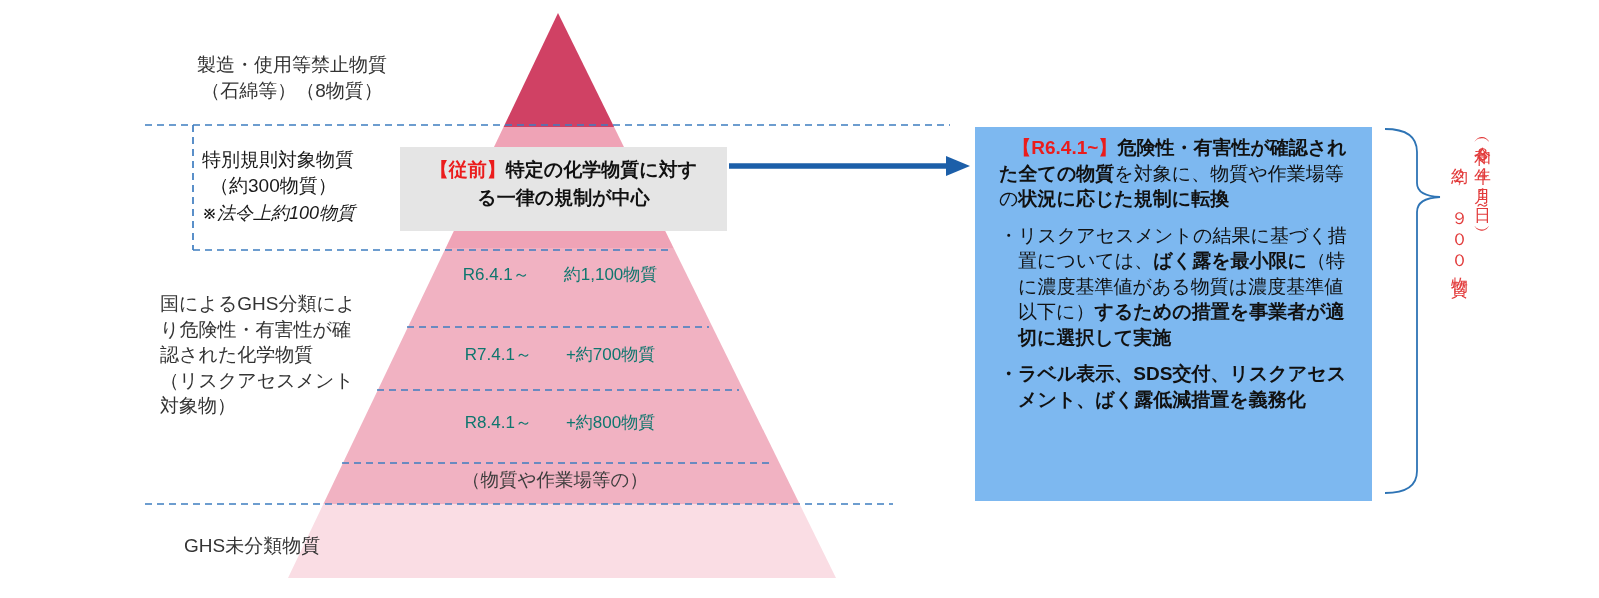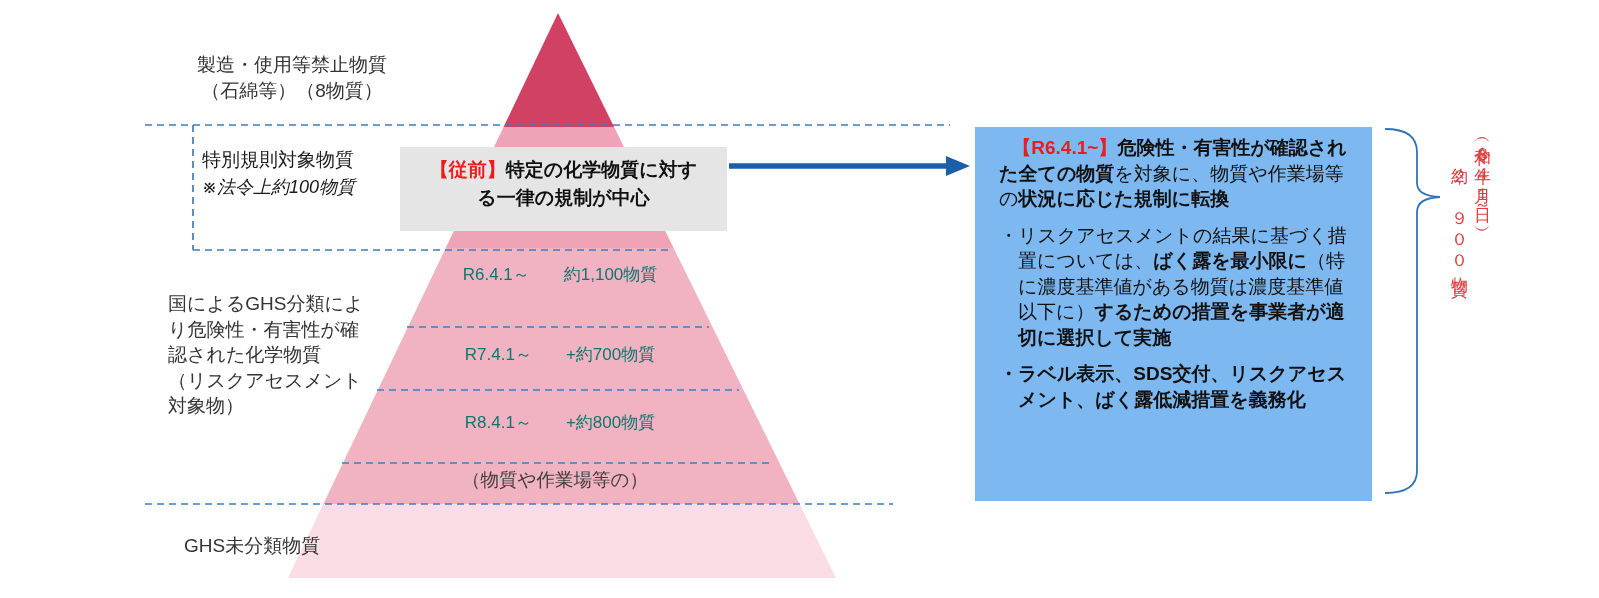--- a/index.html
+++ b/index.html
@@ -11,21 +11,21 @@
   #bg-svg { position:absolute; left:0; top:0; }
   .abs { position:absolute; }
   .pre { white-space:pre-line; }
 
   .side-label { font-size:19px; line-height:26px; color:#333; }
   .prohibited { left:166px; top:40px; width:252px; text-align:center;margin-top:12px; }
   .special-rule { left:202px; top:147px; }
   .special-rule .sr-title { font-size:19px; line-height:26px; }
   .special-rule .sr-count { font-size:19px; line-height:26px; padding-left:8px; }
   .special-rule .sr-note  { font-size:18px; line-height:22px; padding-top:3px;font-style:italic; }
-  .ghs-classified { left:168px; top:291px; width:286px; line-height:25.5px; }
+  .ghs-classified { left:160px; top:291px; width:286px; line-height:25.5px; }
   .ghs-unclassified { left:184px; top:533px; }
 
   .pyr-row { left:560px; transform:translateX(-50%); white-space:nowrap;
              font-size:17px; color:#0f766e; }
   .pyr-row .period { margin-right:34px; }
   .row-0 { top:263px; }
   .row-1 { top:343px; }
   .row-2 { top:411px; }
   .pyr-footer { top:467px; left:555px; transform:translateX(-50%);
                 font-size:18.5px; color:#3d3d3d; white-space:nowrap; }
@@ -88,20 +88,21 @@
     <line x1="729" y1="166" x2="948" y2="166" stroke-width="5.5" marker-end="url(#ah)" stroke="#1c5fa9"></line>
 
     <path class="brace-path" d="M 1385,129 Q 1417,129 1417,152 L 1417,183 Q 1417,196 1440,197 Q 1417,198 1417,212 L 1417,471 Q 1417,493 1385,493" stroke="#2e74b5"></path>
   </svg>
 
   <div class="abs side-label prohibited pre">製造・使用等禁止物質
 （石綿等）（8物質）</div>
 
   <div class="abs special-rule">
     <div class="sr-title">特別規則対象物質</div>
+    <div class="sr-count">（約300物質）</div>
     <div class="sr-note">※法令上約100物質</div>
   </div>
 
   <div class="abs side-label ghs-classified pre">国によるGHS分類によ
 り危険性・有害性が確
 認された化学物質
 （リスクアセスメント
 対象物）</div>
 
   <div class="abs side-label ghs-unclassified">GHS未分類物質</div>

